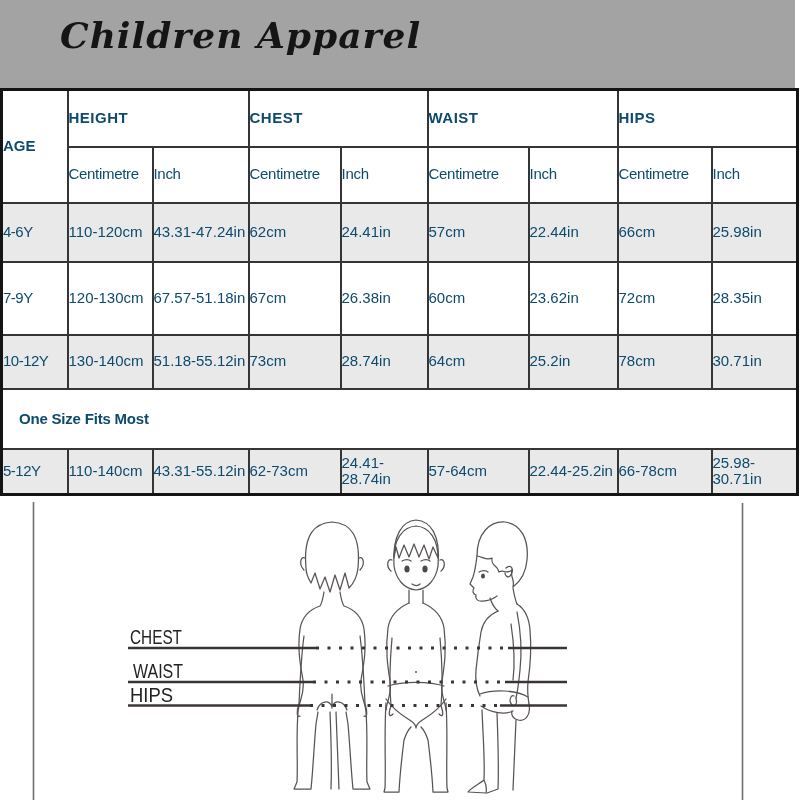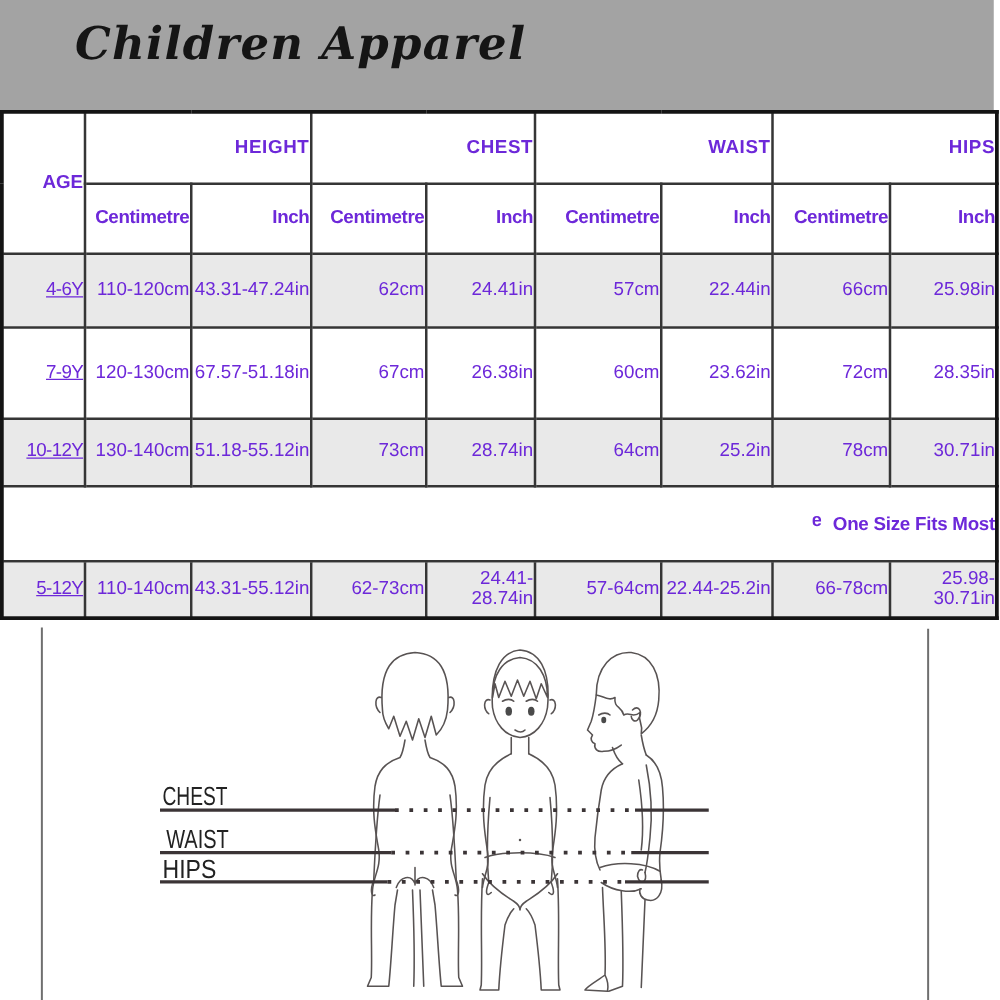--- a/index.html
+++ b/index.html
@@ -17,27 +17,27 @@
     position:absolute;left:60px;top:14px;
     font-family:"DejaVu Serif",serif;font-style:italic;font-weight:bold;
     font-size:36px;letter-spacing:1px;color:#151515;white-space:nowrap;
   }
   table.size-table{
     position:absolute;left:0;top:88px;width:799px;
     border-collapse:collapse;table-layout:fixed;background:#ffffff;
     border:3px solid #141414;
   }
   .size-table td{
-    border:2px solid #353535;text-align:right;vertical-align:middle;
-    padding:0;font-size:15px;color:#6d28d9;line-height:1.1;overflow:hidden;
+    border:2px solid #353535;text-align:left;vertical-align:middle;
+    padding:0;font-size:15px;color:#0c4a6e;line-height:1.1;overflow:hidden;
   }
   .grp{font-size:25px;font-weight:bold;letter-spacing:.5px;}
   .agehdr{font-size:24px;font-weight:bold;}
-  .unit{font-size:15px;font-weight:bold;letter-spacing:-.3px;}
-  .agecell{font-size:20px;letter-spacing:-.5px;text-decoration:underline;}
+  .unit{font-size:15px;font-weight:normal;letter-spacing:-.3px;}
+  .agecell{font-size:20px;letter-spacing:-.5px;}
   tr.gray td{background:#e9e9e9;}
   .band-cell{
     text-align:left;background:#ffffff;font-weight:bold;font-size:24px;
     letter-spacing:-.2px;white-space:nowrap;
   }
   .clip-e{display:inline-block;width:7px;overflow:hidden;vertical-align:-2px;}
   .clip-e-inner{display:inline-block;margin-left:-10px;}
   .band-label{margin-left:9px;}
   svg.diagram{position:absolute;left:0;top:0;pointer-events:none;}
   .sketch{fill:none;stroke:#585353;stroke-width:1.25;stroke-linecap:round;stroke-linejoin:round;}

